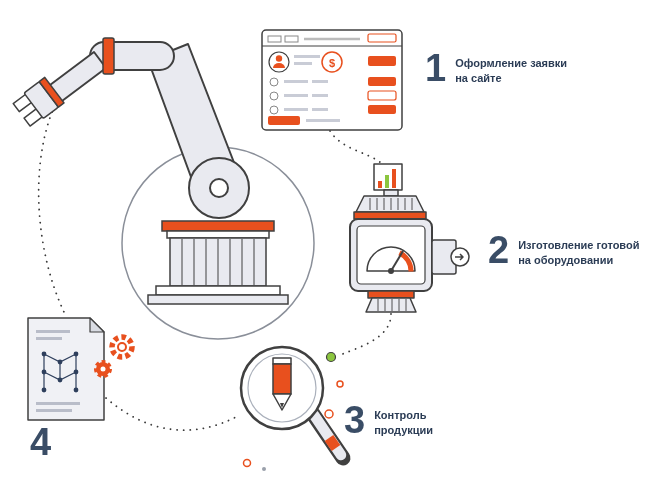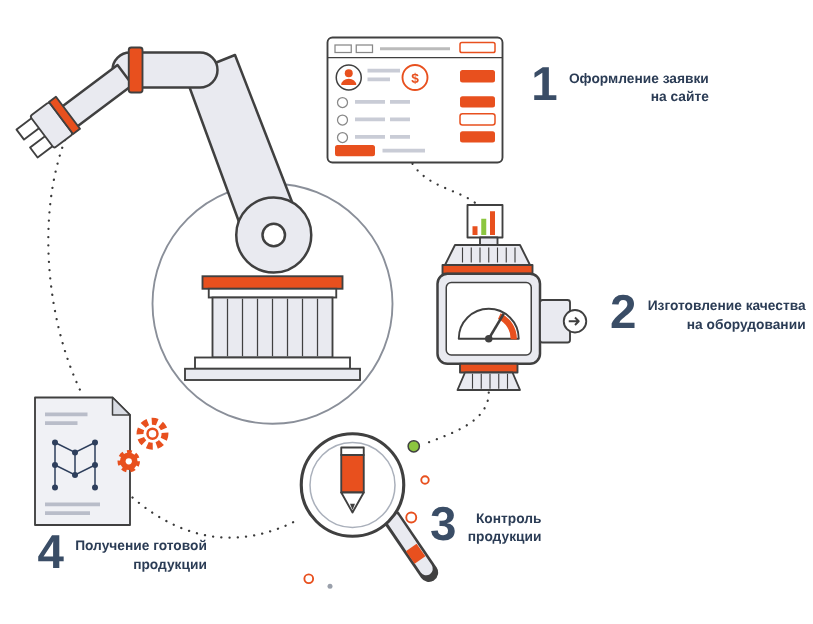--- a/index.html
+++ b/index.html
@@ -1,21 +1,21 @@
 <!DOCTYPE html>
 <html><head>
 <meta charset="utf-8">
 <style>
   html,body{margin:0;padding:0;}
   body{background:#fff;font-family:"Liberation Sans",sans-serif;}
   .canvas{position:relative;width:650px;height:499px;background:#ffffff;overflow:hidden;}
   .canvas svg{position:absolute;left:0;top:0;}
   .step{position:absolute;display:flex;gap:9px;align-items:flex-start;}
   .step-num{font:700 38px/0.85 "Liberation Sans",sans-serif;color:#3a4d66;}
-  .step-text{font:700 11px/1.35 "Liberation Sans",sans-serif;color:#2b3c55;padding-top:4px;white-space:nowrap;text-align:right;}
+  .step-text{font:700 11px/1.35 "Liberation Sans",sans-serif;color:#2b3c55;padding-top:4px;white-space:nowrap;}
 </style>
 </head>
 <body>
 
 <div class="canvas">
 
   <svg width="650" height="499" viewBox="0 0 650 499">
 
     <g fill="none" stroke="#3a3a3a" stroke-width="1.8" stroke-linecap="round" stroke-dasharray="0.1 6.5">
       <path d="M52,112 C30,170 36,252 64,312"></path>
@@ -165,34 +165,30 @@
     <span class="step-num">1</span>
     <span class="step-text">
       <span>Оформление заявки</span><br>
       <span>на сайте</span>
     </span>
   </div>
 
   <div class="step" style="left:488px;top:234px;">
     <span class="step-num">2</span>
     <span class="step-text">
-      <span>Изготовление качества</span><br>
+      <span>Изготовление готовой</span><br>
       <span>на оборудовании</span>
     </span>
   </div>
 
   <div class="step" style="left:344px;top:404px;">
     <span class="step-num">3</span>
     <span class="step-text">
       <span>Контроль</span><br>
       <span>продукции</span>
     </span>
   </div>
 
   <div class="step" style="left:30px;top:426px;">
     <span class="step-num">4</span>
-    <span class="step-text">
-      <span>Получение готовой</span><br>
-      <span>продукции</span>
-    </span>
   </div>
 
 </div>
 
 </body></html>

